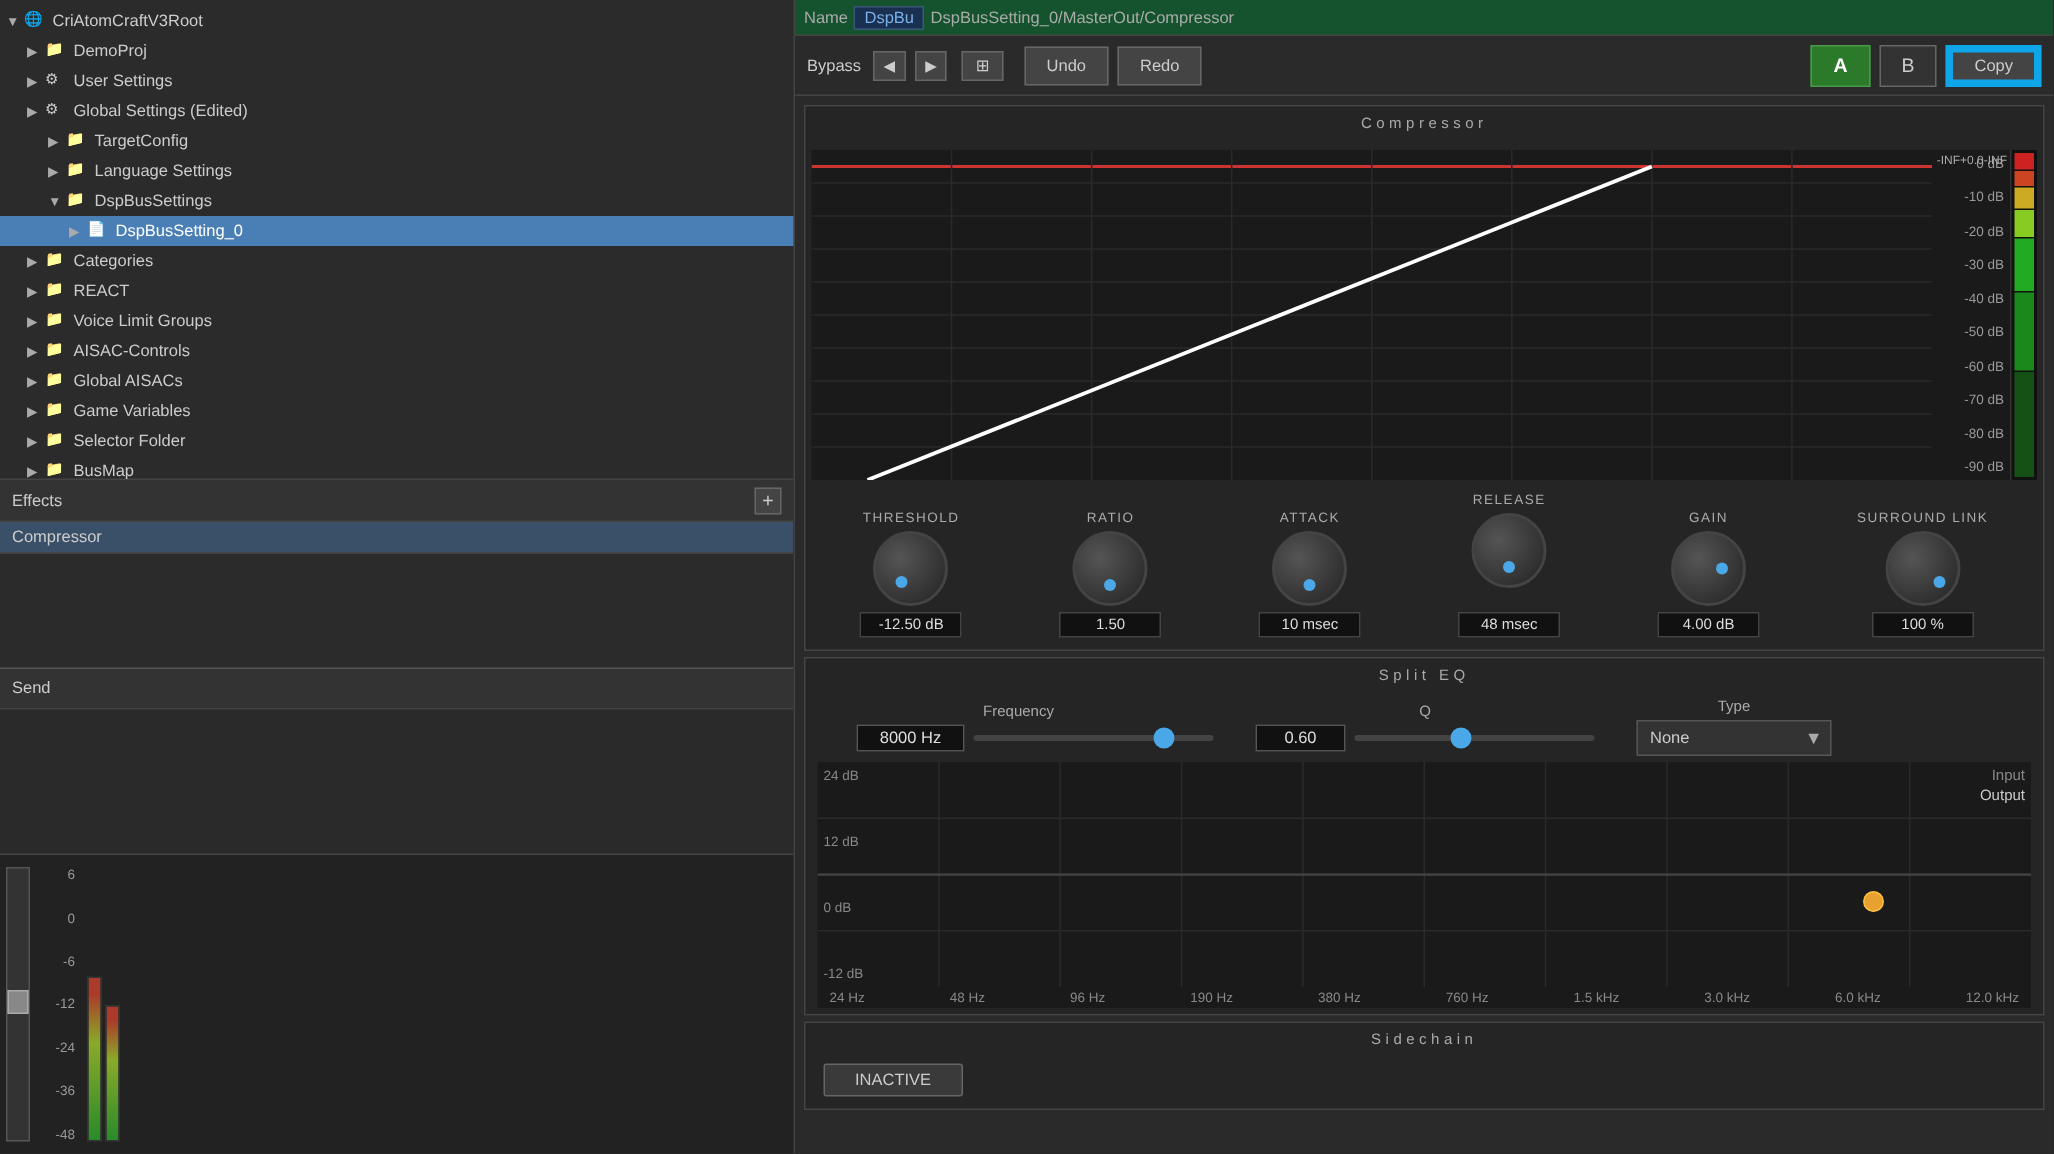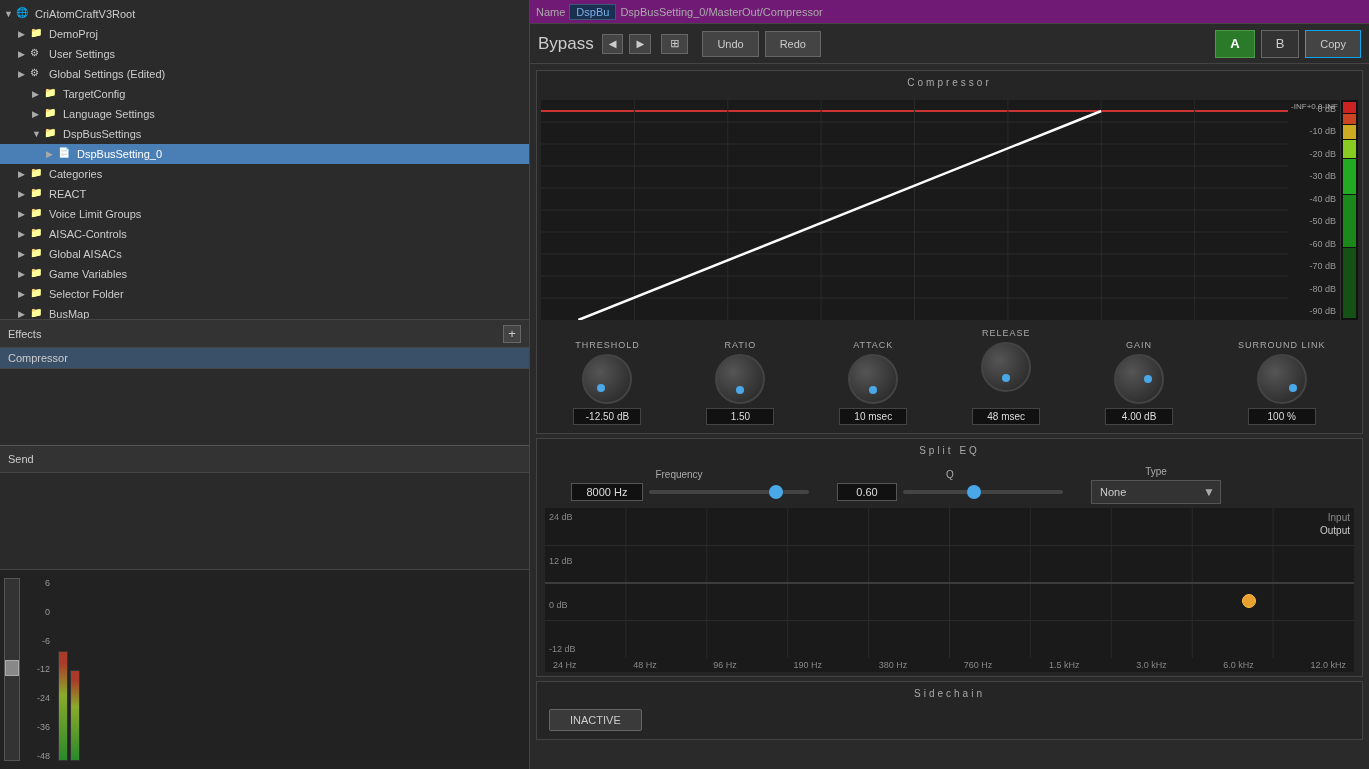--- a/index.html
+++ b/index.html
@@ -149,21 +149,21 @@
       background: #2a2a2a;
       display: flex;
       flex-direction: column;
       overflow: hidden;
     }
 
     
     #name-bar {
       display: flex;
       align-items: center;
-      background: #701a75;
+      background: #14532d;
       padding: 2px 6px;
       height: 24px;
       border-bottom: 1px solid #444;
     }
 
     #name-label {
       color: #aaa;
       margin-right: 4px;
       font-size: 11px;
     }
@@ -435,33 +435,33 @@
 
 <div id="right-panel">
 
   <div id="name-bar">
     <span id="name-label" style="color:#aaa;font-size:11px;margin-right:4px;">Name</span>
     <div id="name-value-box" style="background:#1a3050;color:#7ab0e8;padding:1px 6px;font-size:11px;border:1px solid #3a5878;min-width:40px;display:inline-block;">DspBu</div>
     <span id="name-path" style="color:#aaa;font-size:11px;margin-left:4px;">DspBusSetting_0/MasterOut/Compressor</span>
   </div>
 
   <div id="toolbar" style="display:flex;align-items:center;background:#2a2a2a;padding:4px 8px;gap:6px;border-bottom:1px solid #444;height:40px;">
-    <span style="color:#ccc;font-size:17px;margin-right:2px;">Bypass</span>
+    <span style="color:#ccc;font-size:11px;margin-right:2px;">Bypass</span>
     <button style="background:#444;color:#ccc;border:1px solid #666;padding:2px 6px;cursor:pointer;font-size:10px;height:20px;">◀</button>
     <button style="background:#444;color:#ccc;border:1px solid #666;padding:2px 6px;cursor:pointer;font-size:10px;height:20px;">▶</button>
     <button style="background:#444;color:#ccc;border:1px solid #666;padding:2px 8px;cursor:pointer;font-size:11px;height:20px;margin-left:4px;">⊞</button>
 
     <button style="background:#444;color:#ccc;border:1px solid #666;padding:3px 14px;cursor:pointer;font-size:11px;height:26px;margin-left:8px;">Undo</button>
     <button style="background:#444;color:#ccc;border:1px solid #666;padding:3px 14px;cursor:pointer;font-size:11px;height:26px;">Redo</button>
 
     <div style="flex:1;"></div>
 
     <button style="background:#2a7a2a;color:#fff;border:1px solid #4a9a4a;padding:2px 14px;cursor:pointer;font-size:13px;height:28px;font-weight:bold;">A</button>
     <button style="background:#333;color:#ccc;border:1px solid #666;padding:2px 14px;cursor:pointer;font-size:13px;height:28px;">B</button>
-    <button style="background:#444;color:#ccc;border:1px solid #0ea5e9;padding:2px 14px;cursor:pointer;font-size:11px;height:28px;">Copy</button>
+    <button style="background:#444;color:#ccc;border:5px solid #0ea5e9;padding:2px 14px;cursor:pointer;font-size:11px;height:28px;">Copy</button>
   </div>
 
   <div id="main-content">
 
     <div id="compressor-section" style="background:#252525;border:1px solid #444;margin:6px 6px 4px 6px;padding:4px;">
       <div class="section-title" style="text-align:center;color:#aaa;font-size:10px;letter-spacing:3px;margin-bottom:4px;padding:2px 0;">Compressor</div>
 
       <div style="display:flex;background:#1a1a1a;height:220px;position:relative;margin-top:10px;">
 
         <div style="flex:1;position:relative;overflow:hidden;">

